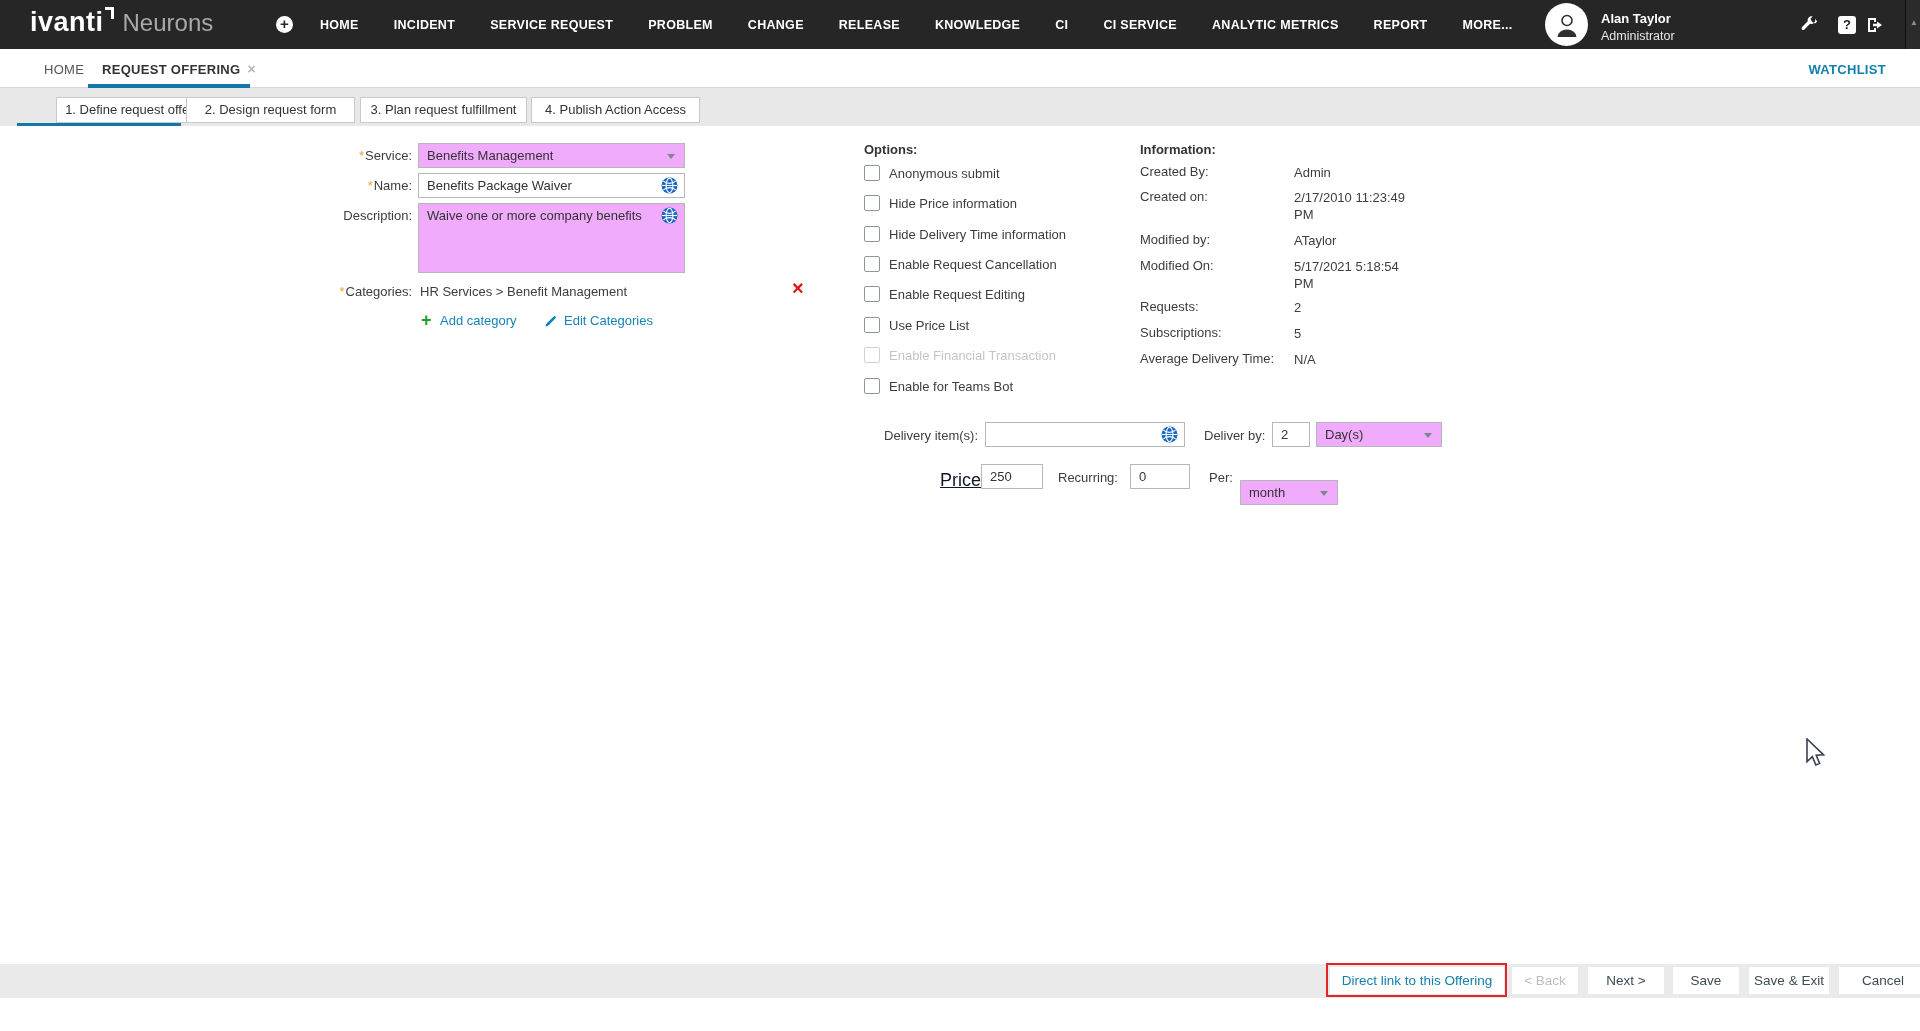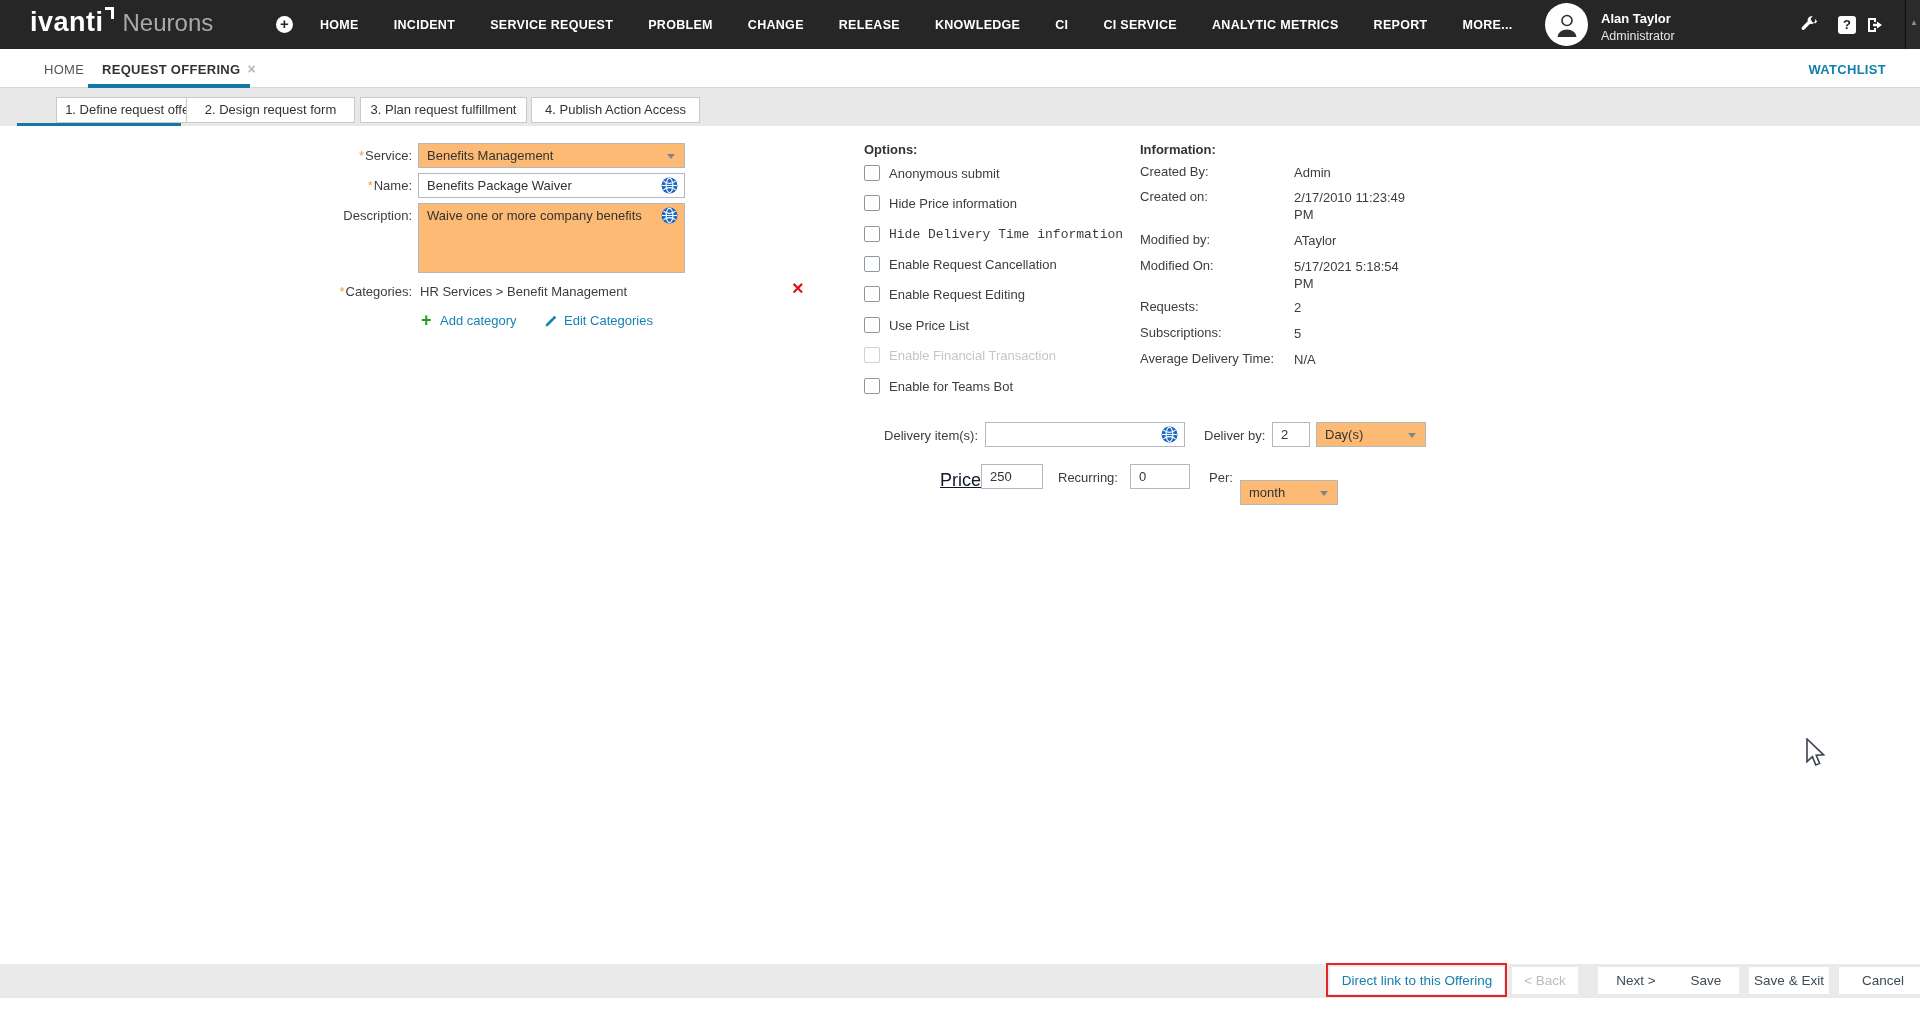--- a/index.html
+++ b/index.html
@@ -36,21 +36,21 @@
   
   .steprow{position:absolute;left:0;top:88px;width:1920px;height:38px;background:#e8e8e8;}
   .step{position:absolute;top:9px;height:26px;background:#fff;border:1px solid #c9c9c9;box-sizing:border-box;
         font-size:13px;color:#333;text-align:center;line-height:24px;cursor:pointer;white-space:nowrap;}
   .step-underline{position:absolute;top:35px;height:4px;background:#1377a8;}
 
   
   .content{position:absolute;left:0;top:126px;width:1920px;height:838px;background:#fff;}
   .lblblk{position:absolute;width:140px;text-align:right;font-size:13px;color:#3d3d3d;white-space:nowrap;}
   .req{color:#efa233;margin-right:1px;}
-  .field{position:absolute;border:1px solid #b3b8bd;background:#fdba74;box-sizing:border-box;font-size:13px;color:#333;}
+  .field{position:absolute;border:1px solid #b3b8bd;background:#f0abfc;box-sizing:border-box;font-size:13px;color:#333;}
   .field-text{position:absolute;left:8px;top:4px;white-space:nowrap;}
   .arr{position:absolute;right:9px;top:10px;width:0;height:0;border-left:4px solid transparent;border-right:4px solid transparent;border-top:5px solid #7e868d;}
   input.raw{position:absolute;border:1px solid #b3b8bd;background:#fff;box-sizing:border-box;font-family:"Liberation Sans","DejaVu Sans",sans-serif;
             font-size:13px;color:#333;padding:0 8px;outline:none;}
   .globe{position:absolute;}
   .cat-x{position:absolute;font-size:20px;font-weight:bold;color:#e01515;cursor:pointer;line-height:20px;}
   .link{position:absolute;font-size:13px;color:#1583b5;cursor:pointer;white-space:nowrap;}
   .green-plus{position:absolute;font-size:18px;font-weight:bold;color:#21a121;cursor:pointer;line-height:18px;}
 
   .sec-title{position:absolute;font-size:13px;font-weight:bold;color:#333;}
@@ -179,21 +179,21 @@
 
     <div class="sec-title" style="left:864px;top:16px;">Options:</div>
     <div class="opt-row" style="left:864px;top:39px;">
       <span class="cb"></span>
         <span>Anonymous submit</span>
     </div>
     <div class="opt-row" style="left:864px;top:69px;">
       <span class="cb"></span>
         <span>Hide Price information</span>
     </div>
-    <div class="opt-row" style="left:864px;top:100px;font-family:Liberation Mono, monospace;">
+    <div class="opt-row" style="left:864px;top:100px;">
       <span class="cb"></span>
         <span>Hide Delivery Time information</span>
     </div>
     <div class="opt-row" style="left:864px;top:130px;">
       <span class="cb"></span>
         <span>Enable Request Cancellation</span>
     </div>
     <div class="opt-row" style="left:864px;top:160px;">
       <span class="cb"></span>
         <span>Enable Request Editing</span>
@@ -230,41 +230,41 @@
     <div class="lblblk" style="left:838px;top:302px;"><span>Delivery item(s):</span></div>
     <input class="raw" style="left: 985px; top: 296px; width: 200px; height: 25px; padding-right: 28px;" value="">
     <svg class="globe" style="left:1161px;top:300px;" width="17" height="17" viewBox="0 0 17 17">
       <circle cx="8.5" cy="8.5" r="8" fill="#1766c4"></circle>
       <ellipse cx="8.5" cy="8.5" rx="3.4" ry="7.2" fill="none" stroke="#fff" stroke-width="1.1"></ellipse>
       <line x1="1" y1="8.5" x2="16" y2="8.5" stroke="#fff" stroke-width="1.1"></line>
       <path d="M2.4 4.2 a9.5 9.5 0 0 0 12.2 0 M2.4 12.8 a9.5 9.5 0 0 1 12.2 0" fill="none" stroke="#fff" stroke-width="1.1"></path>
     </svg>
     <div class="abs" style="left:1204px;top:302px;font-size:13px;color:#3d3d3d;">Deliver by:</div>
     <input class="raw" style="left: 1272px; top: 296px; width: 38px; height: 25px;" value="2">
-    <div class="field" style="left:1316px;top:296px;width:110px;height:25px;padding-left:9px;">
+    <div class="field" style="left:1316px;top:296px;width:126px;height:25px;padding-left:9px;">
       <span class="field-text">Day(s)</span>
       <span class="arr"></span>
     </div>
 
     <div class="abs" style="left:940px;top:344px;font-size:18px;color:#0f172a;text-decoration:underline;">Price:</div>
     <input class="raw" style="left: 981px; top: 338px; width: 62px; height: 25px;" value="250">
     <div class="abs" style="left:1058px;top:344px;font-size:13px;color:#3d3d3d;">Recurring:</div>
     <input class="raw" style="left: 1130px; top: 338px; width: 60px; height: 25px;" value="0">
     <div class="abs" style="left:1209px;top:344px;font-size:13px;color:#3d3d3d;">Per:</div>
     <div class="field" style="left:1240px;top:338px;width:98px;height:25px;margin-top:16px;">
       <span class="field-text">month</span>
       <span class="arr"></span>
     </div>
   </div>
 
   <div class="footbar"></div>
   <div class="fbtn fbtn-link" style="left:1330px;width:174px;">Direct link to this Offering</div>
   <div class="annotation"></div>
   <div class="fbtn fbtn-disabled" style="left:1512px;width:66px;">&lt; Back</div>
-  <div class="fbtn" style="left:1588px;width:76px;margin-left:10px;">Next &gt;</div>
+  <div class="fbtn" style="left:1588px;width:76px;">Next &gt;</div>
   <div class="fbtn" style="left:1673px;width:66px;">Save</div>
   <div class="fbtn" style="left:1749px;width:80px;">Save &amp; Exit</div>
   <div class="fbtn" style="left:1839px;width:88px;">Cancel</div>
 
   <svg class="cursor" width="26" height="30" viewBox="0 0 13 15">
     <path d="M1 0.5 L1 11.8 L3.7 9.3 L5.4 13.5 L7.3 12.7 L5.6 8.6 L9.3 8.4 Z" fill="#fff" stroke="#3a4152" stroke-width="0.8"></path>
   </svg>
 
 </div>
 

